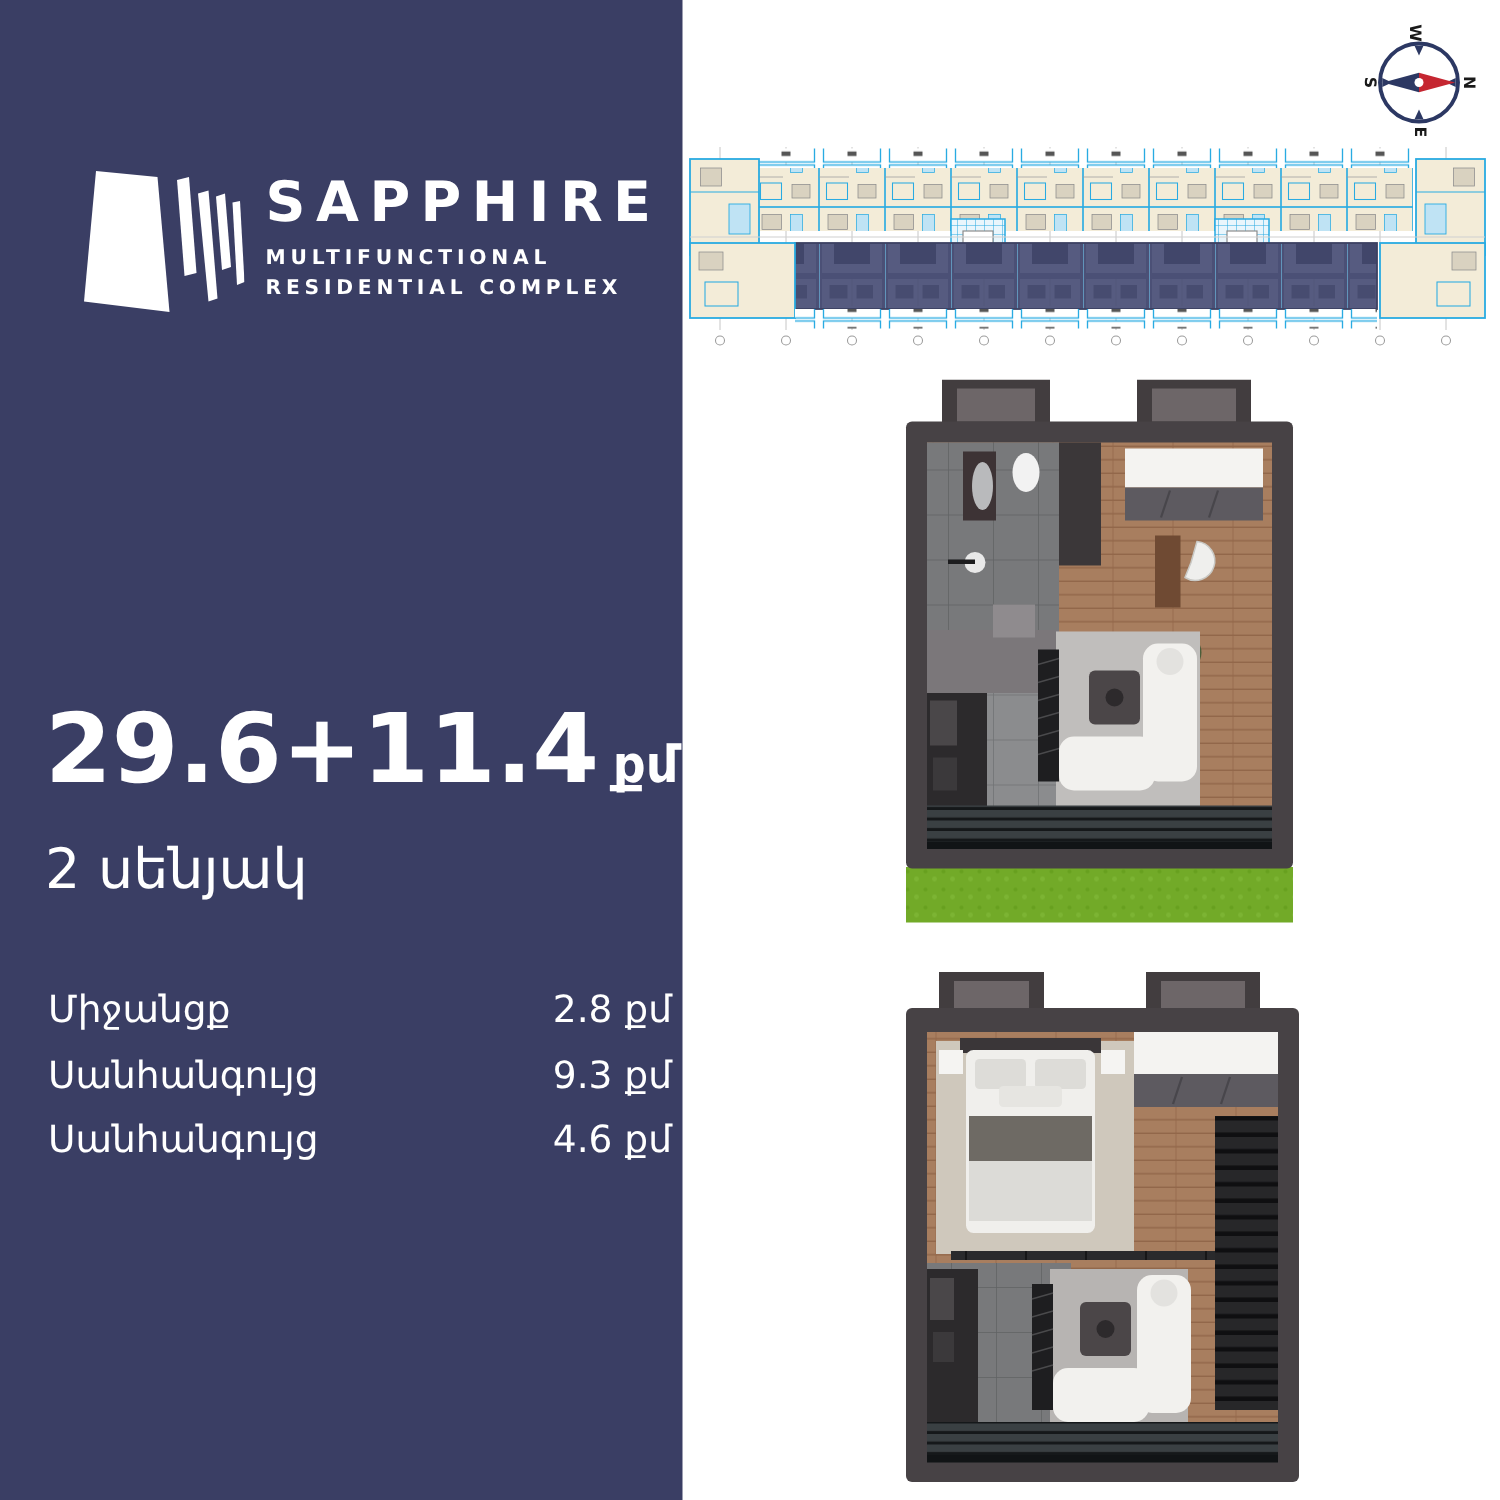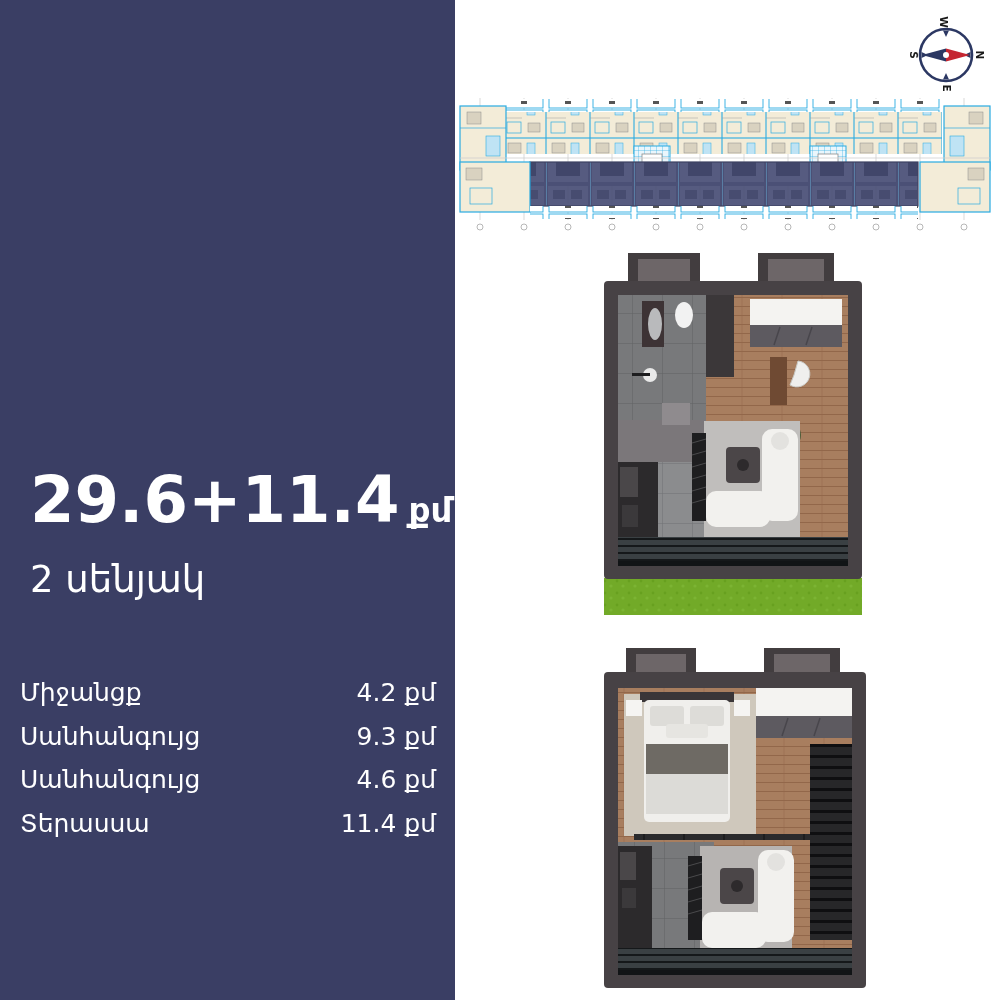--- a/index.html
+++ b/index.html
@@ -14,63 +14,75 @@
   .logo-text { margin-left:14px; }
   .brand-name { font-size:37px; font-weight:bold; letter-spacing:7px; line-height:1; }
   .brand-tagline { margin-top:9px; font-size:13.5px; font-weight:bold; letter-spacing:3.2px; line-height:1.5; }
 
   .area-block { position:absolute; left:30px; top:468px; }
   .area-line { display:flex; align-items:baseline; white-space:nowrap; }
   .area-value { font-size:64px; font-weight:bold; line-height:1; letter-spacing:0px; }
   .area-unit { font-size:34px; font-weight:bold; margin-left:9px; }
   .rooms-line { margin-top:26px; font-size:37px; font-weight:normal; }
 
-  .room-table { position:absolute; left:20px; top:658px; width:416px;margin-top:20px; }
+  .room-table { position:absolute; left:32px; top:658px; width:416px; }
   .room-row { display:flex; justify-content:space-between; align-items:baseline; height:43.5px; font-size:25px; font-weight:500; }
   .room-label { white-space:nowrap; }
   .room-value { white-space:nowrap; text-align:right; }
 
   
   .compass { position:absolute; left:908px; top:16px; width:76px; height:76px; }
   .blueprint { position:absolute; left:458px; top:96px; width:534px; height:140px; }
   .plan-upper { position:absolute; left:602px; top:253px; width:264px; height:364px; }
   .plan-lower { position:absolute; left:604px; top:648px; width:270px; height:344px; }
 </style>
 </head>
 <body>
 
 <div class="canvas">
 
   <div class="panel">
 
+    <div class="logo-row">
+      <svg class="logo-icon" viewBox="0 0 108 106">
+        <polygon points="9,8 50,12 58,102 1,95" fill="#ffffff"></polygon>
+        <polygon points="63,14 71,12 76,76 68,78" fill="#ffffff"></polygon>
+        <polygon points="77,23 84,21 90,93 84,95" fill="#ffffff"></polygon>
+        <polygon points="89,25 95,23 99,72 93,74" fill="#ffffff"></polygon>
+        <polygon points="100,29 105,28 108,82 103,84" fill="#ffffff"></polygon>
+      </svg>
+      <div class="logo-text">
+        <div class="brand-name">SAPPHIRE</div>
+        <div class="brand-tagline">
+          <div>MULTIFUNCTIONAL</div>
+          <div>RESIDENTIAL COMPLEX</div>
+        </div>
+      </div>
+    </div>
 
     <div class="area-block">
       <div class="area-line">
         <span class="area-value">29.6+11.4</span>
         <span class="area-unit">քմ</span>
       </div>
       <div class="rooms-line">2 սենյակ</div>
     </div>
 
     <div class="room-table">
       <div class="room-row">
         <span class="room-label">Միջանցք</span>
-        <span class="room-value">4.2 քմ</span>
+        <span class="room-value">2.8 քմ</span>
       </div>
       <div class="room-row">
         <span class="room-label">Սանհանգույց</span>
         <span class="room-value">9.3 քմ</span>
       </div>
       <div class="room-row">
         <span class="room-label">Սանհանգույց</span>
         <span class="room-value">4.6 քմ</span>
-      </div>
-      <div class="room-row">
-        <span class="room-label">Տերասսա</span>
-        <span class="room-value">11.4 քմ</span>
       </div>
     </div>
   </div>
 
   <svg class="compass" viewBox="0 0 76 76">
     <circle cx="38" cy="39" r="26" fill="none" stroke="#2c3863" stroke-width="2.6"></circle>
     <polygon points="35,14.5 41,14.5 38,21" fill="#2c3863"></polygon>
     <polygon points="35,63.5 41,63.5 38,57" fill="#2c3863"></polygon>
     <polygon points="13.5,36 13.5,42 20,39" fill="#2c3863"></polygon>
     <polygon points="62.5,36 62.5,42 56,39" fill="#2c3863"></polygon>

